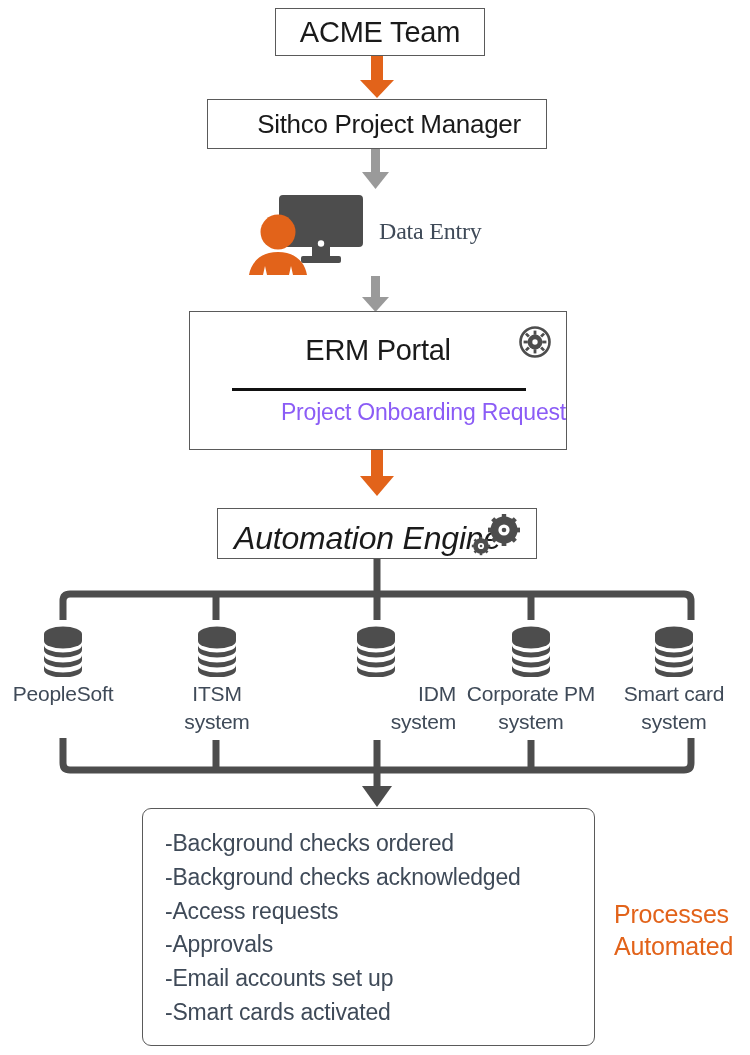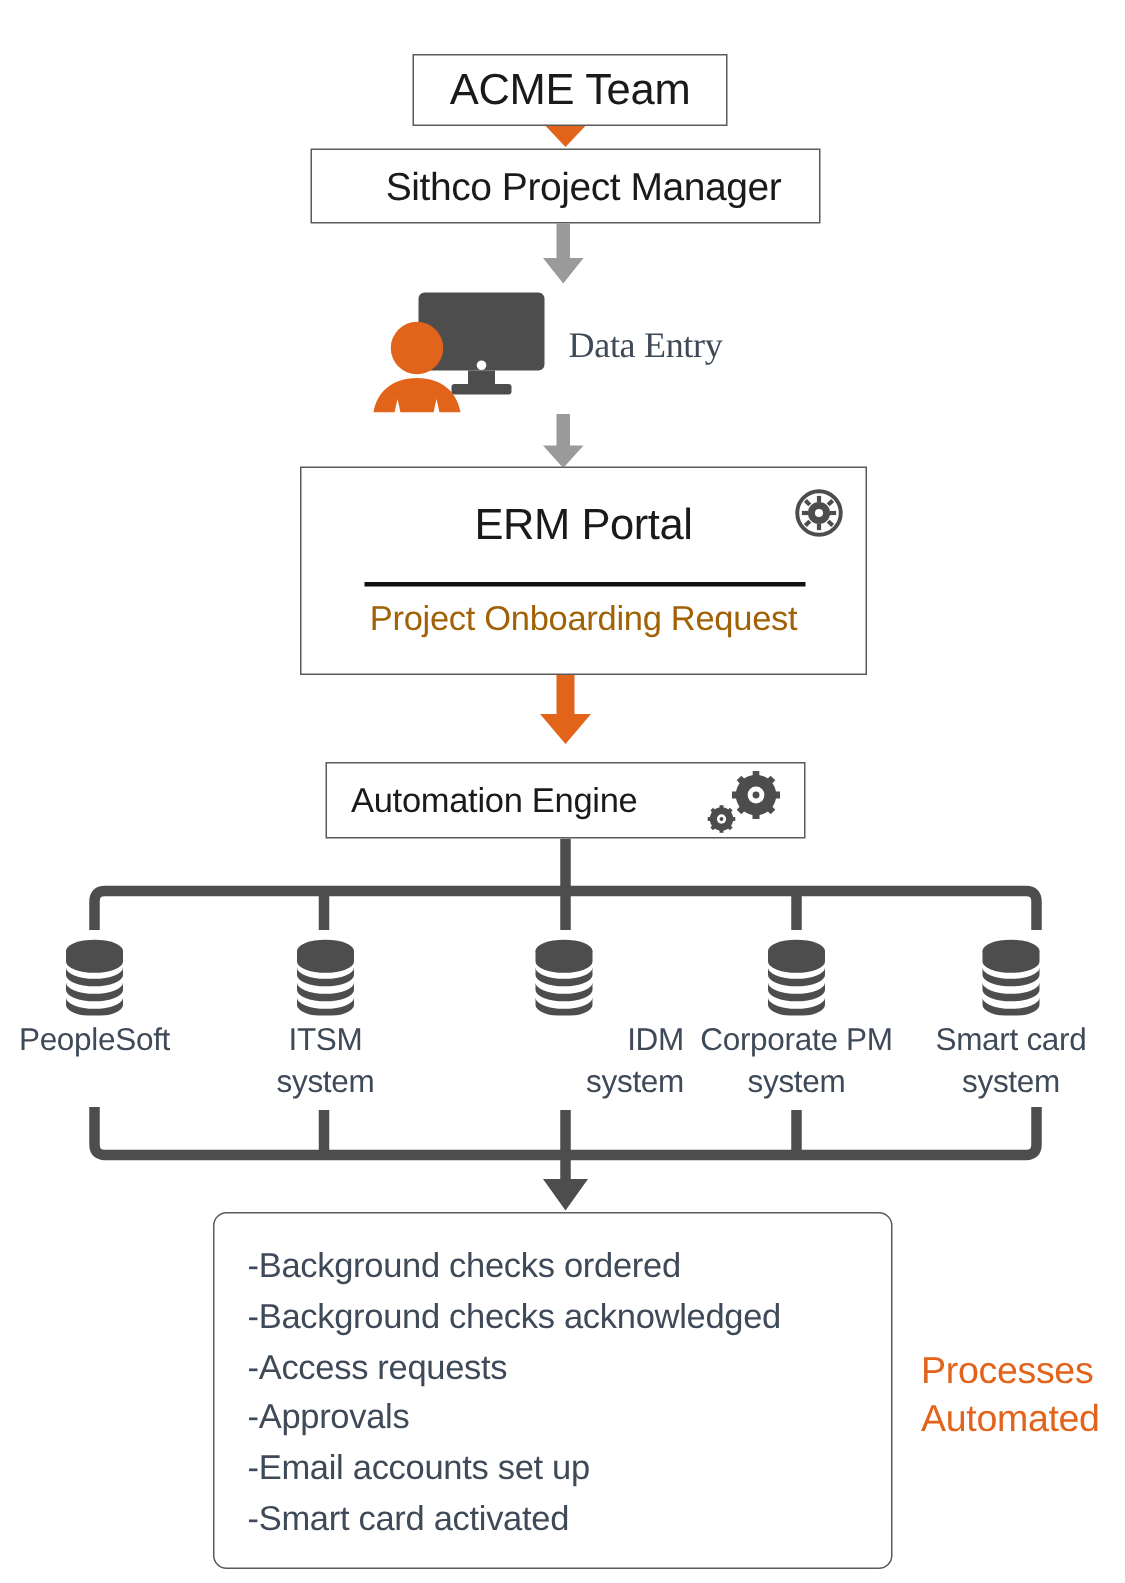--- a/index.html
+++ b/index.html
@@ -14,53 +14,53 @@
   .node-box {
     position: absolute;
     background: #ffffff;
     border: 1.5px solid #5a5a5a;
     display: flex;
     align-items: center;
     justify-content: center;
   }
 
   
-  #acme-box { left: 275px; top: 8px; width: 210px; height: 48px; margin-top: 28px; }
+  #acme-box { left: 275px; top: 8px; width: 210px; height: 48px; }
   #acme-label {
     font-size: 29px; color: #1a1a1a; letter-spacing: -0.2px;
     font-family: "Liberation Sans", sans-serif;
   }
 
   
   #sithco-box { left: 207px; top: 99px; width: 340px; height: 50px; padding-left: 24px; }
   #sithco-label { font-size: 26px; color: #1a1a1a; letter-spacing: -0.3px; }
 
   
-  #erm-box { left: 200px; top: 311px; width: 378px; height: 139px; }
+  #erm-box { left: 189px; top: 311px; width: 378px; height: 139px; }
   #erm-inner { position: relative; width: 100%; height: 100%; }
   #erm-title {
     position: absolute; left: 0; right: 0; top: 22px;
     text-align: center; font-size: 29px; color: #1a1a1a; letter-spacing: -0.3px;
   }
   #erm-divider {
     position: absolute; left: 42px; right: 40px; top: 76px;
     height: 2.5px; background: #111111;
   }
   #erm-sub {
     position: absolute; left: 0; right: 0; top: 87px;
-    text-align: center; font-size: 23px; color: #a16207; letter-spacing: -0.2px;
+    text-align: right; font-size: 23px; color: #8b5cf6; letter-spacing: -0.2px;
   }
   #erm-gear { position: absolute; right: 14px; top: 13px; width: 34px; height: 34px; }
 
   
   #auto-box { left: 217px; top: 508px; width: 320px; height: 51px; }
   #auto-inner { position: relative; width: 100%; height: 100%; }
   #auto-label {
     position: absolute; left: 16px; top: 11px;
-    font-size: 23px; color: #1a1a1a; letter-spacing: -0.2px;
+    font-size: 32px; color: #1a1a1a; letter-spacing: -0.2px; font-style: italic;
   }
   #auto-gears { position: absolute; right: 10px; top: 4px; width: 58px; height: 44px; }
 
   
   #results-box {
     left: 142px; top: 808px; width: 453px; height: 238px;
     border-radius: 9px; display: block; padding: 18px 0 0 22px;
   }
   .result-item {
     font-size: 23px; color: #3f4a58; line-height: 1.47;
@@ -304,21 +304,21 @@
     <div>Smart card</div>
     <div>system</div>
   </div>
 
   <div class="node-box" id="results-box">
     <div class="result-item">-Background checks ordered</div>
     <div class="result-item">-Background checks acknowledged</div>
     <div class="result-item">-Access requests</div>
     <div class="result-item">-Approvals</div>
     <div class="result-item">-Email accounts set up</div>
-    <div class="result-item">-Smart card activated</div>
+    <div class="result-item">-Smart cards activated</div>
   </div>
 
   <div id="automated-label">
     <div>Processes</div>
     <div>Automated</div>
   </div>
 
 </div>
 
 </body></html>

